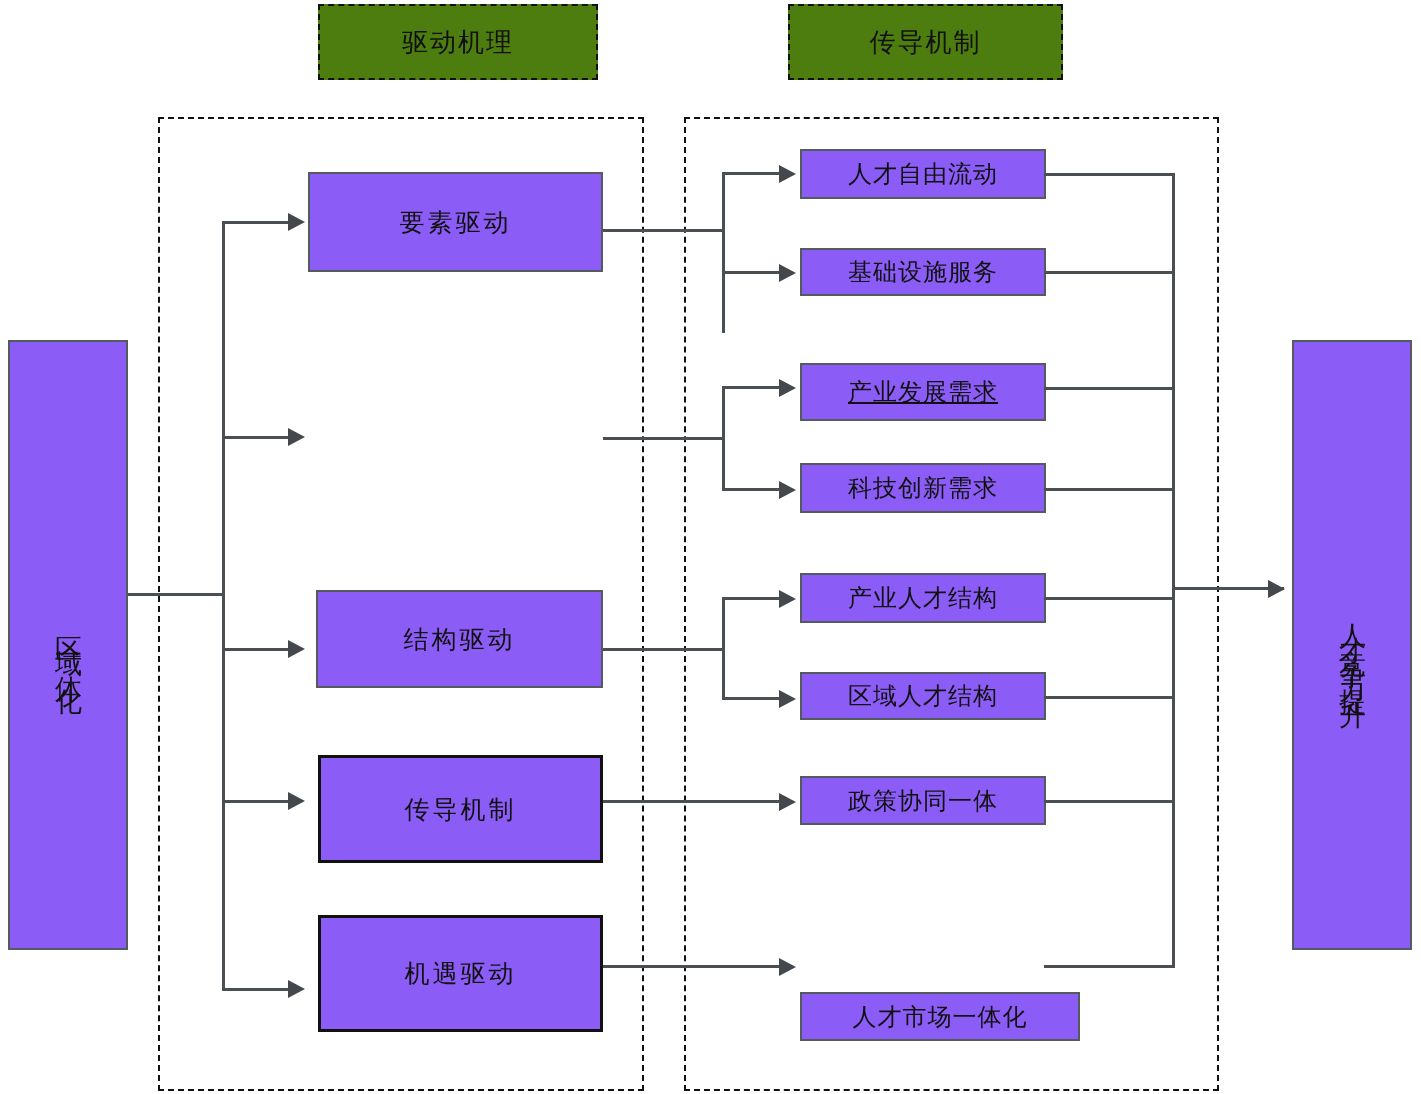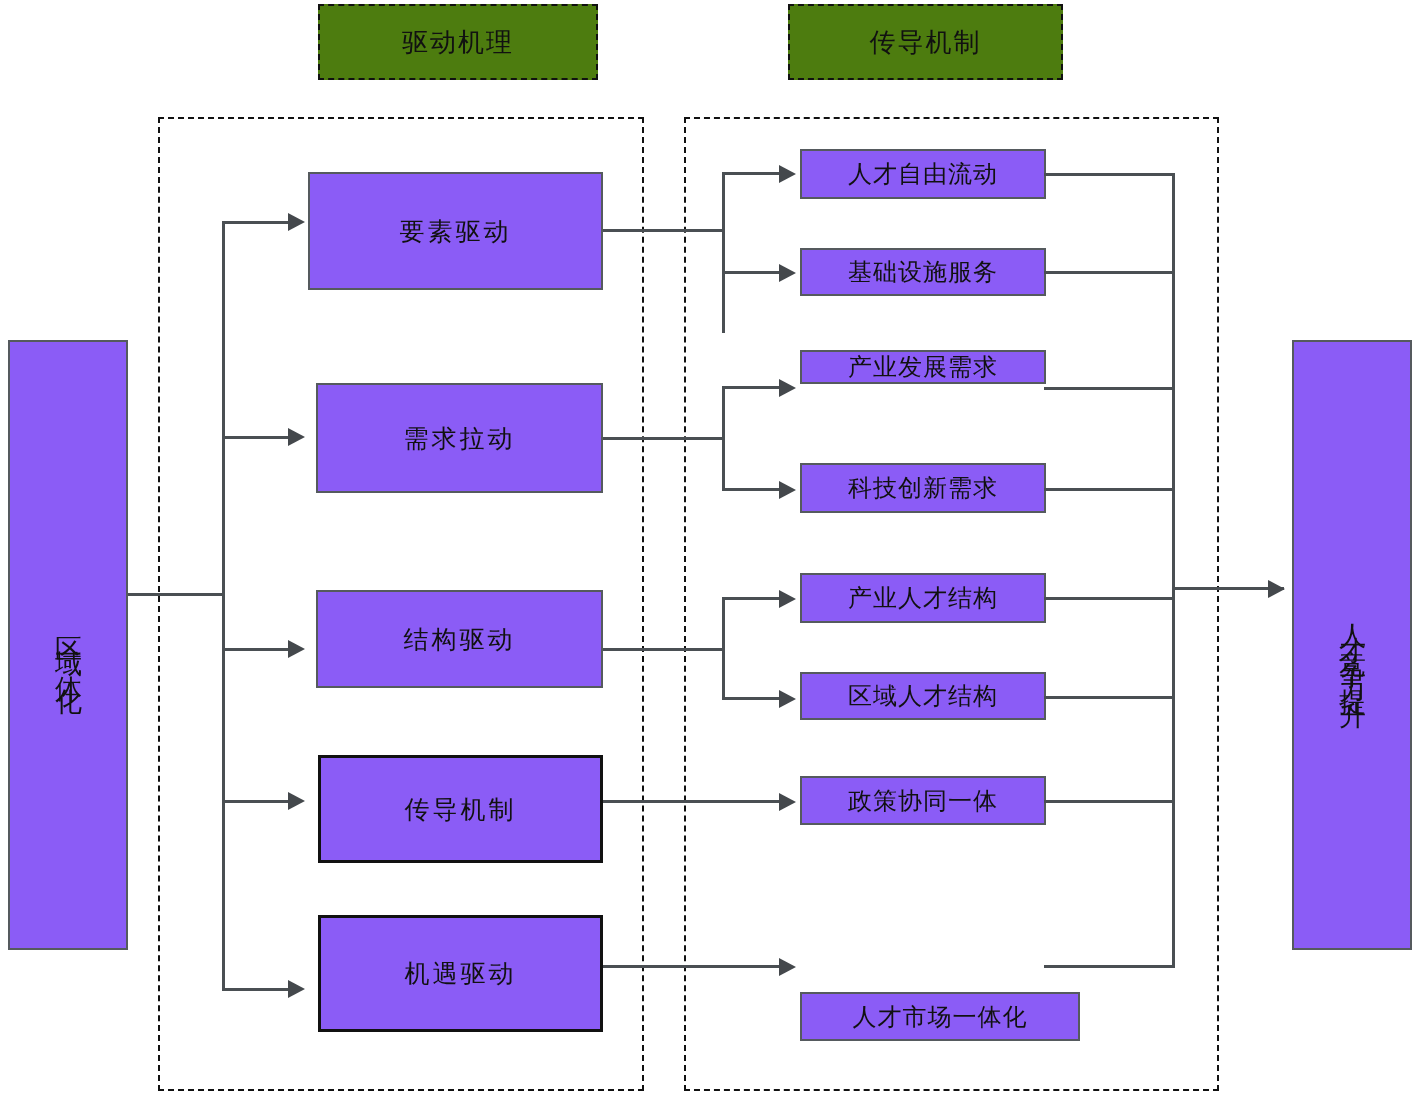--- a/index.html
+++ b/index.html
@@ -106,27 +106,24 @@
 
   <div class="abs hline" style="left:222px; top:648px; width:68px;"></div>
   <div class="abs arrow" style="left:288px; top:640px;"></div>
 
   <div class="abs hline" style="left:222px; top:800px; width:68px;"></div>
   <div class="abs arrow" style="left:288px; top:792px;"></div>
 
   <div class="abs hline" style="left:222px; top:988px; width:68px;"></div>
   <div class="abs arrow" style="left:288px; top:980px;"></div>
 
-  <div class="abs node node-mid" style="left:308px; top:172px; width:295px; height:118px;">
+  <div class="abs node node-mid" style="left:308px; top:172px; width:295px; height:100px;">
     <span>要素驱动</span>
   </div>
 
-  <div class="abs node node-mid" style="left:316px; top:383px; width:287px; height:110px;">
-    <span>需求拉动</span>
-  </div>
 
   <div class="abs node node-mid" style="left:316px; top:590px; width:287px; height:98px;">
     <span>结构驱动</span>
   </div>
 
   <div class="abs node node-mid strong" style="left:318px; top:755px; width:285px; height:108px;">
     <span>传导机制</span>
   </div>
 
   <div class="abs node node-mid strong" style="left:318px; top:915px; width:285px; height:117px;">
@@ -161,21 +158,21 @@
   <div class="abs arrow" style="left:779px; top:958px;"></div>
 
   <div class="abs node node-out" style="left:800px; top:149px; width:246px; height:50px;">
     <span>人才自由流动</span>
   </div>
 
   <div class="abs node node-out" style="left:800px; top:248px; width:246px; height:48px;">
     <span>基础设施服务</span>
   </div>
 
-  <div class="abs node node-out" style="left:800px; top:350px; width:246px; height:34px;">
+  <div class="abs node node-out" style="left:800px; top:363px; width:246px; height:58px;text-decoration:underline;">
     <span>产业发展需求</span>
   </div>
 
   <div class="abs node node-out" style="left:800px; top:463px; width:246px; height:50px;">
     <span>科技创新需求</span>
   </div>
 
   <div class="abs node node-out" style="left:800px; top:573px; width:246px; height:50px;">
     <span>产业人才结构</span>
   </div>

